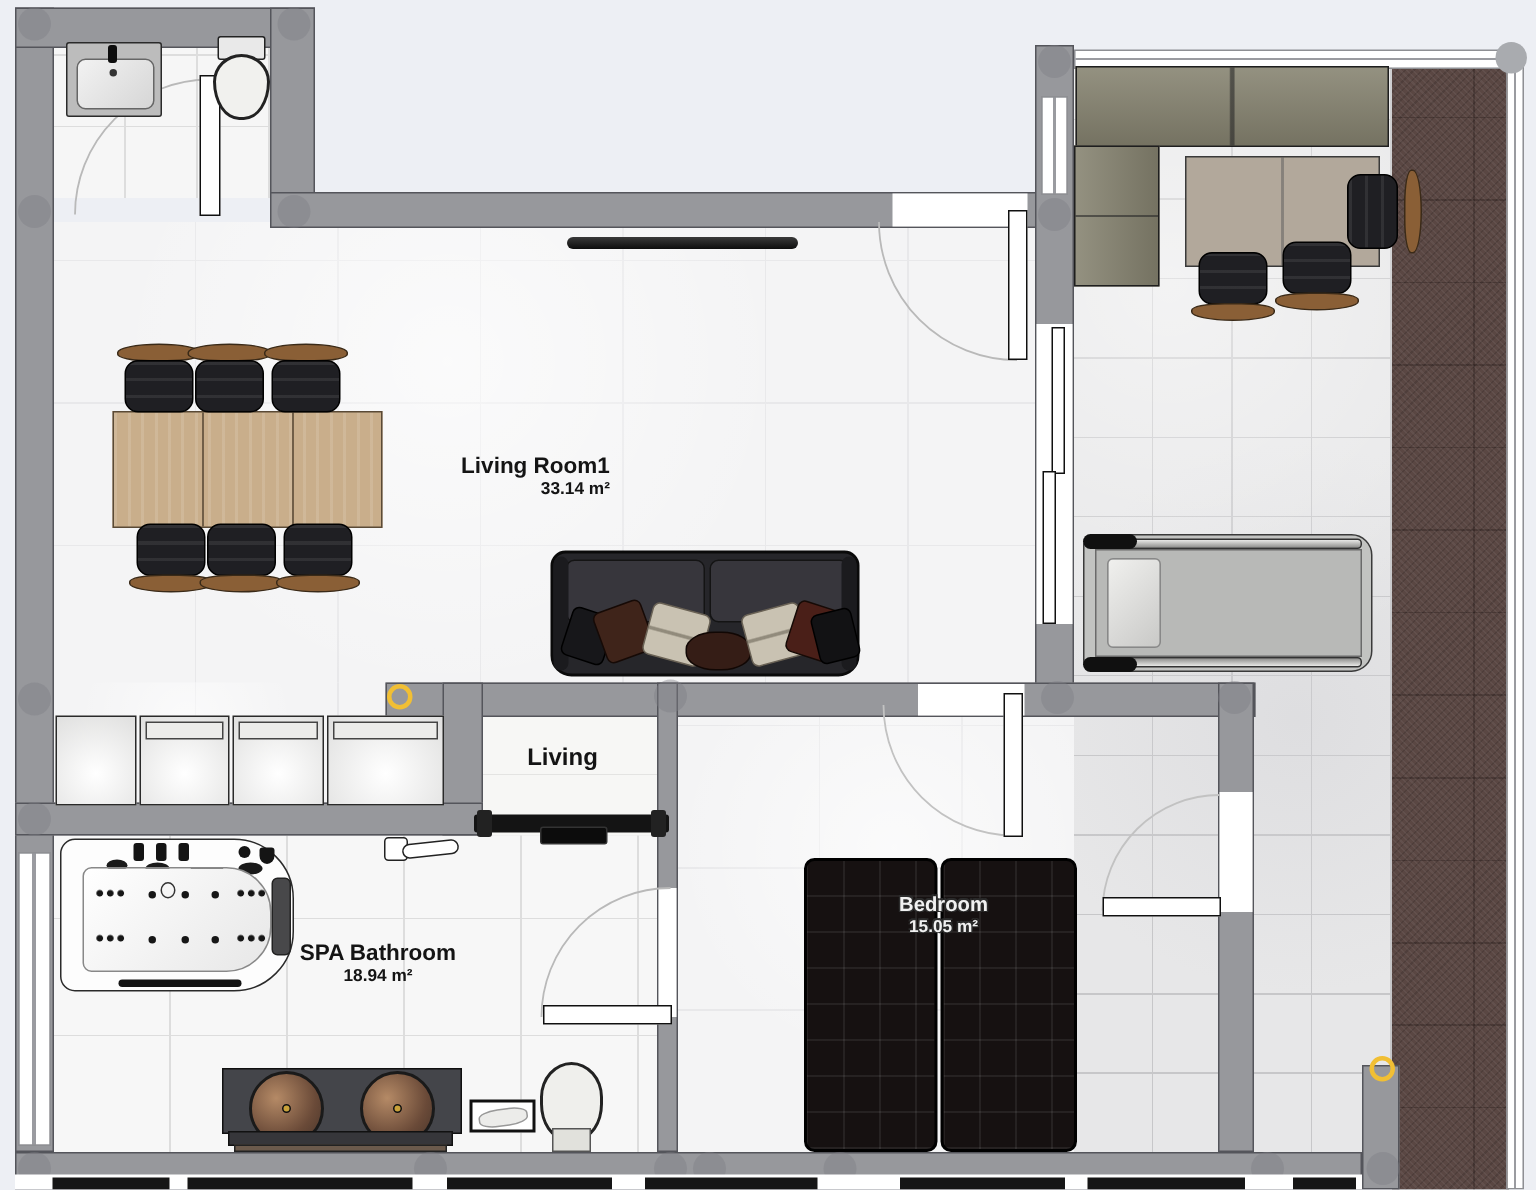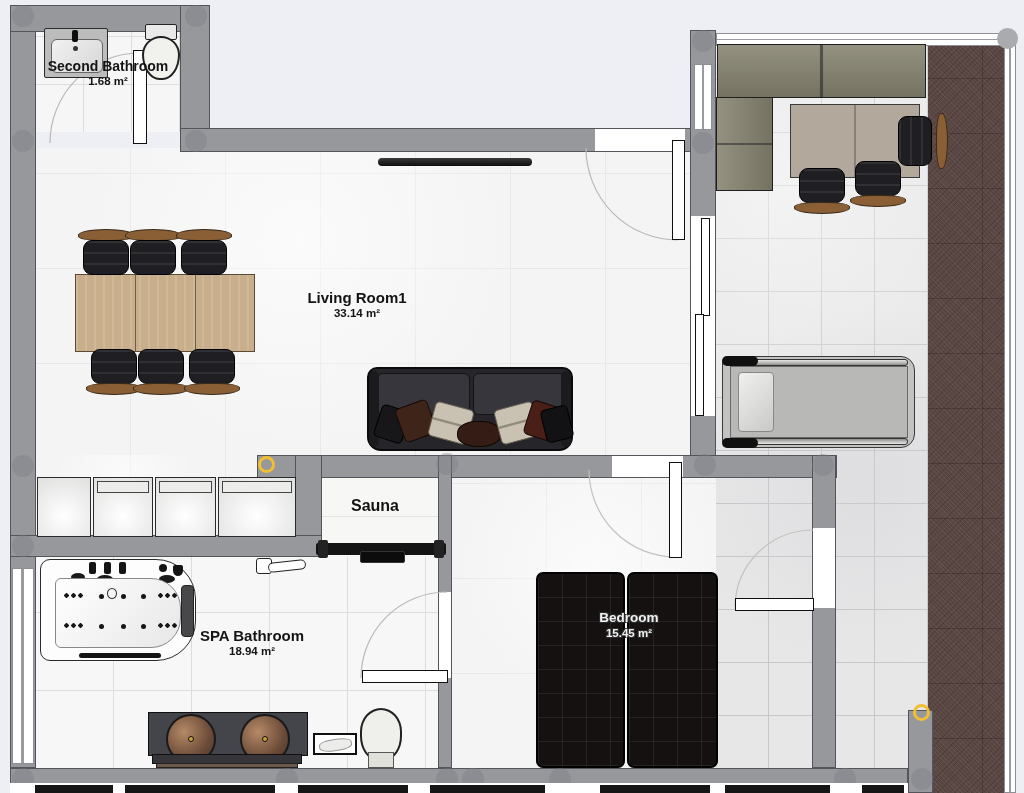--- a/index.html
+++ b/index.html
@@ -291,33 +291,29 @@
 
   <div style="position:absolute;left:10px;top:783px;width:898px;height:10px;background:#fff;"></div>
   <div class="cutoff" style="left:35px;width:78px;"></div>
   <div class="cutoff" style="left:125px;width:150px;"></div>
   <div class="cutoff" style="left:298px;width:110px;"></div>
   <div class="cutoff" style="left:430px;width:115px;"></div>
   <div class="cutoff" style="left:600px;width:110px;"></div>
   <div class="cutoff" style="left:725px;width:105px;"></div>
   <div class="cutoff" style="left:862px;width:42px;"></div>
 
-  <div class="room-label" style="left:108px;top:58px;">
-    <div class="rname">Second Bathroom</div>
-    <div class="rarea">1.68 m²</div>
-  </div>
-  <div class="room-label big" style="left:357px;top:290px;">
+  <div class="room-label big" style="left:357px;top:303px;text-align:right;">
     <div class="rname">Living Room1</div>
     <div class="rarea">33.14 m²</div>
   </div>
   <div class="room-label big" style="left:375px;top:498px;">
-    <div class="rname" style="font-size:16px;">Sauna</div>
+    <div class="rname" style="font-size:16px;">Living</div>
   </div>
   <div class="room-label big" style="left:252px;top:628px;">
     <div class="rname">SPA Bathroom</div>
     <div class="rarea">18.94 m²</div>
   </div>
-  <div class="room-label outline" style="left:629px;top:610px;">
+  <div class="room-label outline" style="left:629px;top:595px;">
     <div class="rname" style="font-size:13.5px;">Bedroom</div>
-    <div class="rarea">15.45 m²</div>
+    <div class="rarea">15.05 m²</div>
   </div>
 
 </div>
 
 </body></html>

